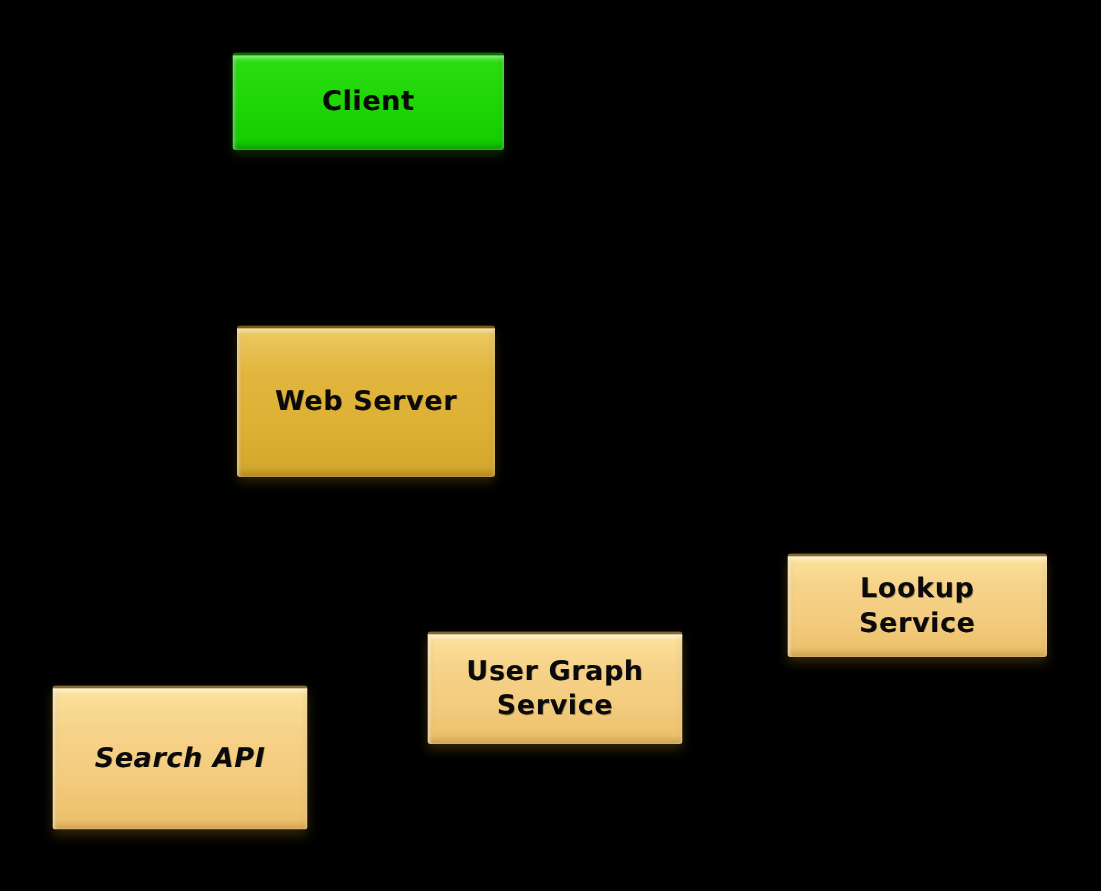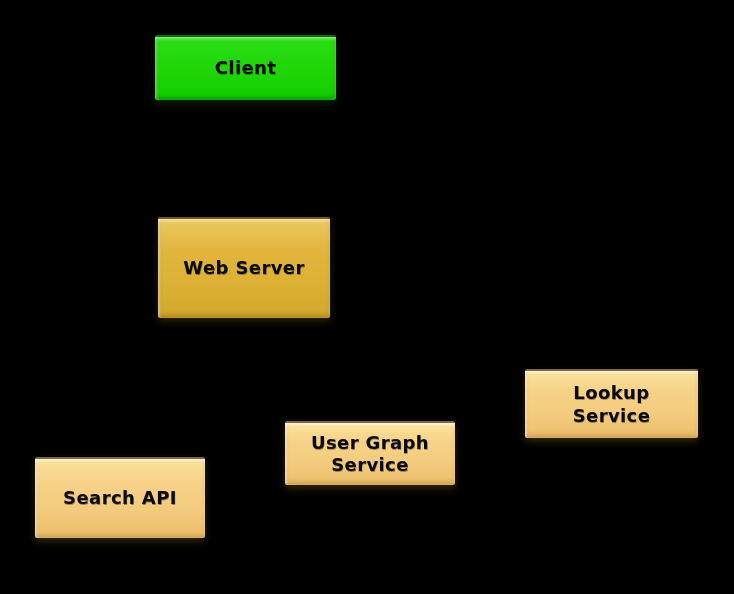--- a/index.html
+++ b/index.html
@@ -56,22 +56,22 @@
     background: linear-gradient(180deg, #fce29b 0%, #f6d289 30%, #f3cb7d 65%, #ebbe69 100%);
     box-shadow:
       inset 0 2px 3px rgba(255,255,255,0.6),
       inset 2px 0 2px rgba(255,255,255,0.3),
       inset 0 -3px 4px rgba(110,75,10,0.25),
       0 4px 7px rgba(80,60,10,0.6);
   }
   
   .pos-client       { left: 155px; top: 35px;  width: 181px; height: 65px; }
   .pos-web-server   { left: 158px; top: 217px; width: 172px; height: 101px; }
-  .pos-search-api   { left: 35px;  top: 457px; width: 170px; height: 81px; }
-  .pos-user-graph   { left: 285px; top: 421px; width: 170px; height: 64px; }
+  .pos-search-api   { left: 35px;  top: 457px; width: 170px; height: 96px; font-style: italic; }
+  .pos-user-graph   { left: 285px; top: 421px; width: 170px; height: 75px; }
   .pos-lookup       { left: 525px; top: 369px; width: 173px; height: 69px; text-align: center; }
   .pos-person       { left: 527px; top: 482px; width: 172px; height: 68px; }
 </style>
 </head>
 <body>
 
 <div class="canvas">
 
   <div class="node green pos-client">
     <span class="label">Client</span>

